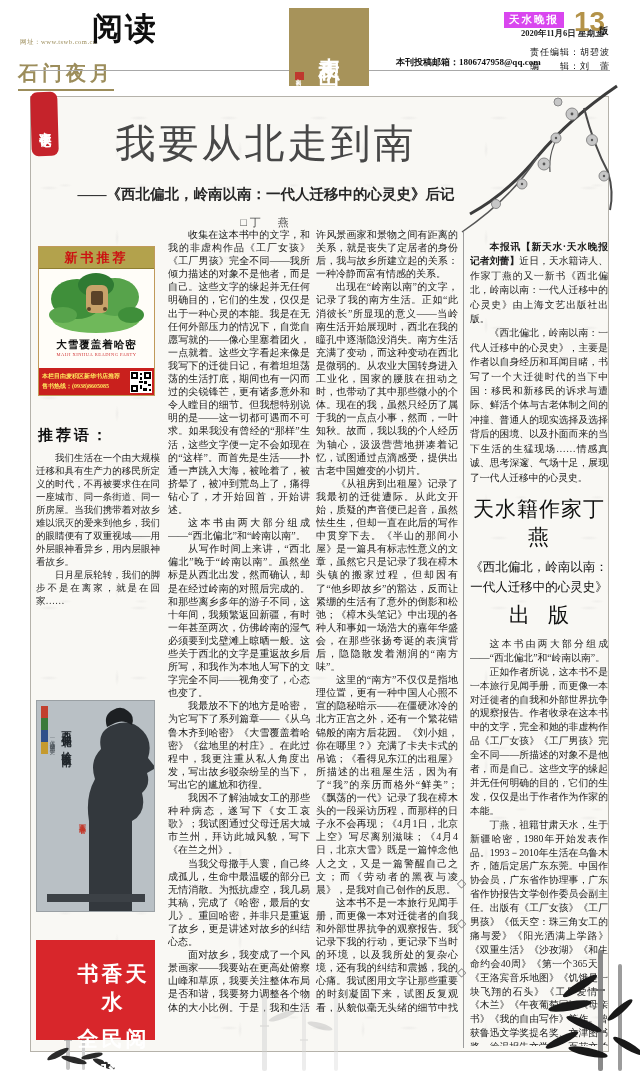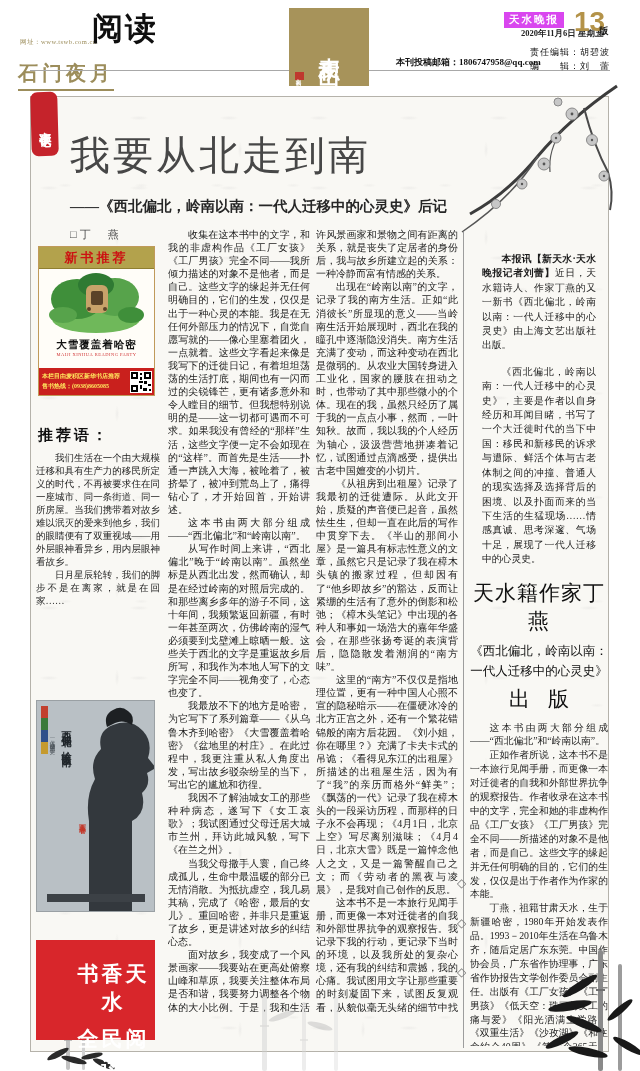--- a/index.html
+++ b/index.html
@@ -38,21 +38,21 @@
            background-image:
              radial-gradient(ellipse 14px 3px at 20% 30%, rgba(110,110,110,.08) 0%, transparent 70%),
              radial-gradient(ellipse 3px 12px at 70% 60%, rgba(110,110,110,.07) 0%, transparent 70%),
              radial-gradient(ellipse 10px 3px at 45% 85%, rgba(110,110,110,.06) 0%, transparent 70%);
            background-size:90px 70px, 123px 88px, 76px 104px; }
 
   .seal { left:31px; top:92px; width:27px; height:64px; background:#c5232b; border-radius:7px;
           transform:rotate(-1.5deg); display:flex; align-items:center; justify-content:center; z-index:6; }
   .seal-text { writing-mode:vertical-rl; color:#fff; font-size:12px; font-weight:bold; letter-spacing:1px; }
 
-  .headline-area { left:70px; top:128px; width:392px; text-align:left; z-index:3; }
+  .headline-area { left:70px; top:116px; width:392px; text-align:center; z-index:3; }
   .main-title { font-size:40px; font-weight:400; color:#474747; letter-spacing:3px; }
   .sub-title { margin-top:14px; font-size:14.5px; font-weight:bold; color:#262626; }
   .author { margin-top:11px; font-size:11px; color:#4a4a4a; letter-spacing:3px; }
 
   
   .promo { left:38px; top:246px; width:117px; height:150px; background:#fffdf8;
            border:1px solid #c09a5a; z-index:4; }
   .promo-header { height:22px; background:#b3a24c; border-bottom:1px solid #8f7f30;
                   display:flex; align-items:center; justify-content:center; }
   .promo-header span { color:#cc1212; font-size:13px; font-weight:bold; letter-spacing:3px; }
@@ -91,21 +91,21 @@
   .bodycol { top:228px; width:142px; height:784px; font-size:10px; line-height:13.1px;
              text-align:justify; color:#1b1b1b; overflow:hidden; }
   .bodycol p { text-indent:2em; margin:0; }
   .bodycol p.cont { text-indent:0; }
   .col1 { left:168px; }
   .col2 { left:316px; }
   .vrule { left:463px; top:232px; width:1px; height:816px; background:#9d9d9d; }
 
   
   .news-col { left:470px; top:240px; width:138px; height:806px; overflow:hidden; color:#1b1b1b; }
-  .news-col .npara { font-size:9.8px; line-height:14.4px; text-align:justify; text-indent:2em; margin:12px; }
+  .news-col .npara { font-size:9.8px; line-height:14.4px; text-align:justify; text-indent:2em; margin:0; }
   .news-lead { font-weight:bold; }
   .news-headline { margin-top:10px; font-size:21px; text-align:center; color:#101010; letter-spacing:1px; }
   .news-book { margin-top:6px; font-size:12.5px; text-align:center; line-height:20px; color:#101010; }
   .news-publish { margin-top:4px; font-size:21px; text-align:center; letter-spacing:18px;
                   padding-left:18px; color:#101010; }
   .bio { margin-top:8px; }
   .bio p { font-size:9.8px; line-height:13.9px; text-align:justify; text-indent:2em; margin:0; }
 
   .diamond { font-size:12px; color:#777; z-index:5; }
   .d1 { left:457px; top:876px; } .d2 { left:457px; top:916px; } .d3 { left:457px; top:965px; }

